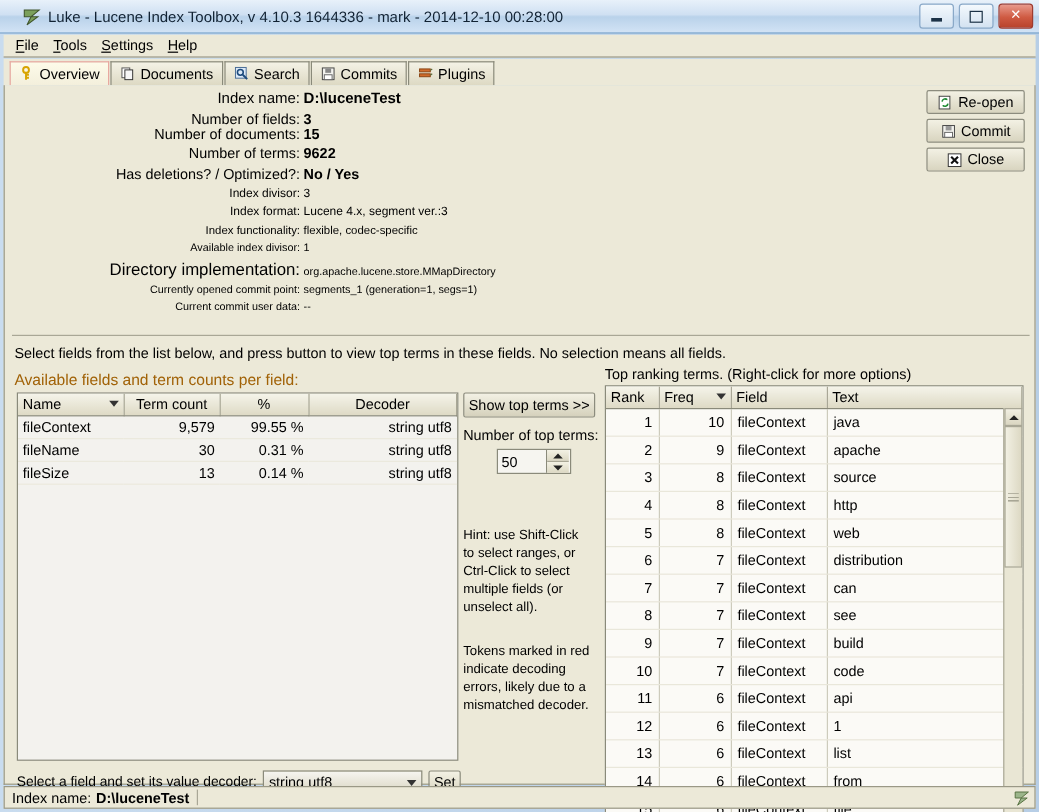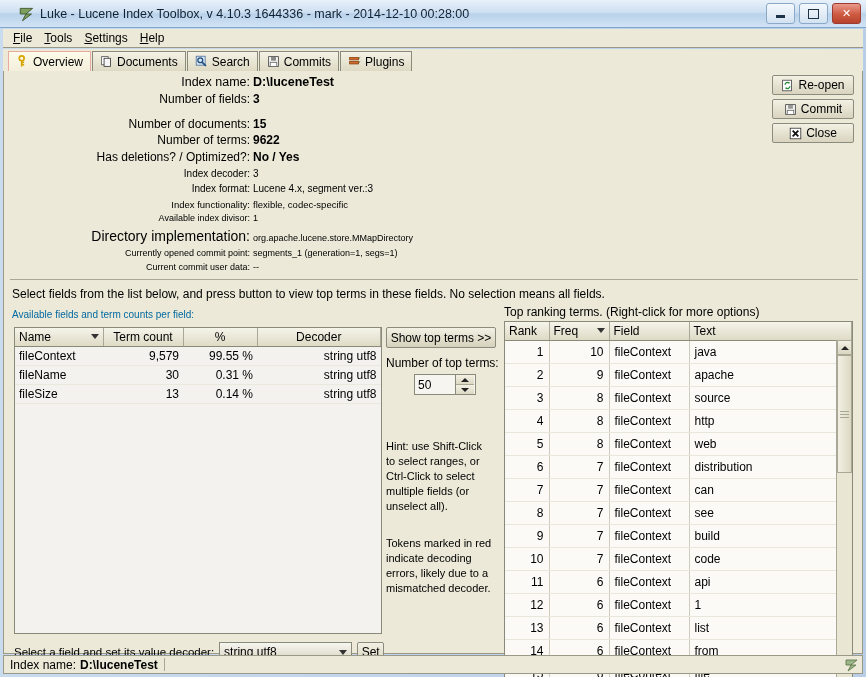--- a/index.html
+++ b/index.html
@@ -60,21 +60,21 @@
   .btncol{position:absolute;right:8px;top:4px;width:82px;display:flex;flex-direction:column;gap:4px;}
   .btn{height:20px;border:1px solid #8c8c7e;border-radius:2px;
     background:linear-gradient(to bottom,#f3f1e4,#d8d4bf);
     font-size:12px;color:#000;display:flex;align-items:center;justify-content:center;gap:4px;
     box-sizing:border-box;cursor:default;white-space:nowrap;}
   .bicon{width:13px;height:13px;flex:0 0 auto;}
 
   .hsep{position:absolute;left:6px;top:208px;width:848px;height:1px;background:#a9a796;}
 
   .instr{position:absolute;left:8px;top:216px;font-size:12px;color:#000;}
-  .sublbl{position:absolute;font-size:10px;color:#0369a1;}
+  .sublbl{position:absolute;font-size:13px;color:#a16207;}
 
   
   .fldbox{position:absolute;left:10px;top:256px;width:368px;height:307px;
     background:#f3f2ee;border:1px solid #8a8a7a;box-sizing:border-box;overflow:hidden;}
   table{border-collapse:collapse;width:100%;font-size:12px;table-layout:fixed;}
   .fldbox th{background:linear-gradient(to bottom,#f5f4ea,#dedac5);
     border-right:1px solid #a9a796;border-bottom:1px solid #8a8a7a;
     height:18px;font-weight:normal;color:#000;padding:0 4px;box-sizing:border-box;}
   .fldbox td{border-bottom:1px solid #ebe9dd;height:19px;padding:0 4px;color:#000;
     white-space:nowrap;overflow:hidden;box-sizing:border-box;}
@@ -213,34 +213,34 @@
 
     <div class="info">
       <div class="irow" style="margin-top:4px">
           <span class="ilabel lw" style="font-size:12.5px">Index name:</span>
           <span class="ival" style="font-size:12.5px">D:\luceneTest</span>
         </div>
       <div class="irow" style="margin-top:4px">
           <span class="ilabel lw" style="font-size:12px">Number of fields:</span>
           <span class="ival" style="font-size:12px">3</span>
         </div>
-      <div class="irow" style="margin-top:12px">
+      <div class="irow" style="margin-top:0">
           <span class="ilabel lw" style="font-size:12px">Number of documents:</span>
           <span class="ival" style="font-size:12px">15</span>
         </div>
       <div class="irow" style="margin-top:4px">
           <span class="ilabel lw" style="font-size:12px">Number of terms:</span>
           <span class="ival" style="font-size:12px">9622</span>
         </div>
       <div class="irow" style="margin-top:4px">
           <span class="ilabel lw" style="font-size:12px">Has deletions? / Optimized?:</span>
           <span class="ival" style="font-size:12px">No / Yes</span>
         </div>
       <div class="irow" style="margin-top:5px">
-          <span class="ilabel lw" style="font-size:10px">Index decoder:</span>
+          <span class="ilabel lw" style="font-size:10px">Index divisor:</span>
           <span class="ival reg" style="font-size:10px">3</span>
         </div>
       <div class="irow" style="margin-top:5px">
           <span class="ilabel lw" style="font-size:10px">Index format:</span>
           <span class="ival reg" style="font-size:10px">Lucene 4.x, segment ver.:3</span>
         </div>
       <div class="irow" style="margin-top:5px">
           <span class="ilabel lw" style="font-size:9.5px">Index functionality:</span>
           <span class="ival reg" style="font-size:9.5px">flexible, codec-specific</span>
         </div>

